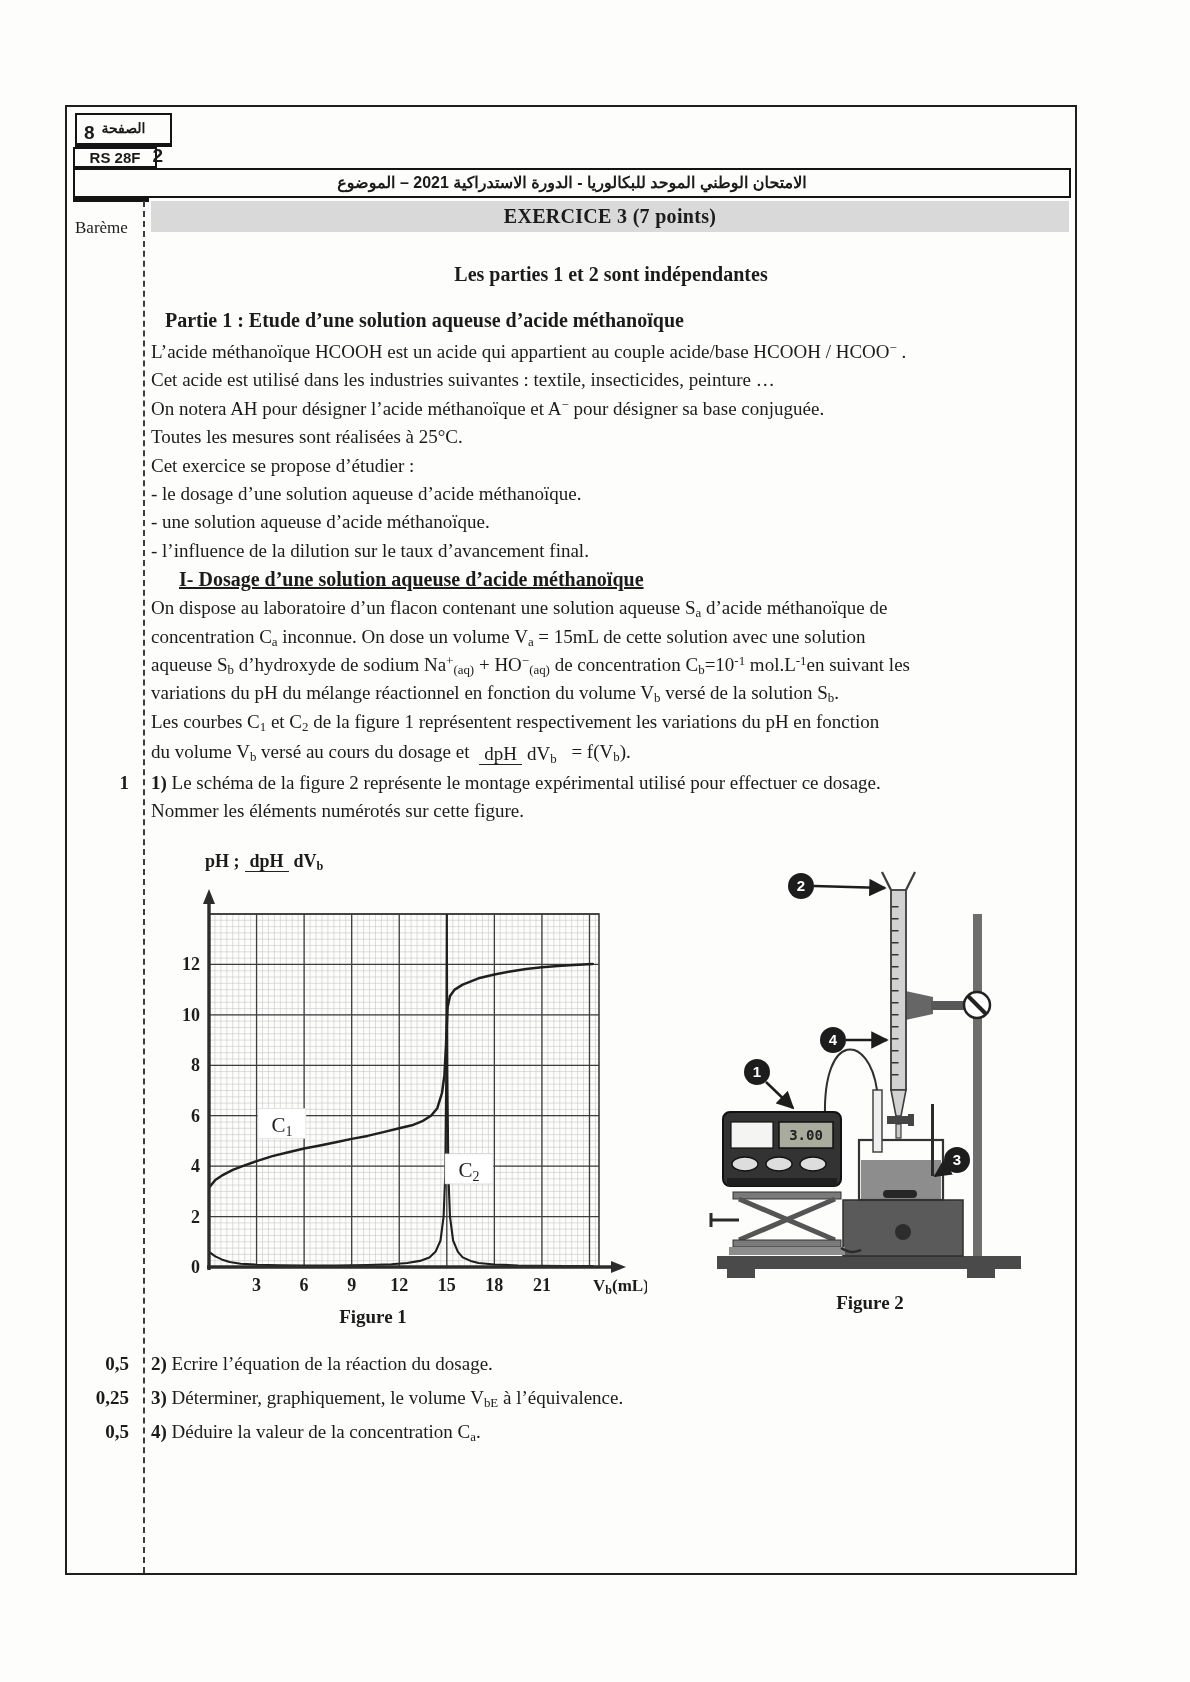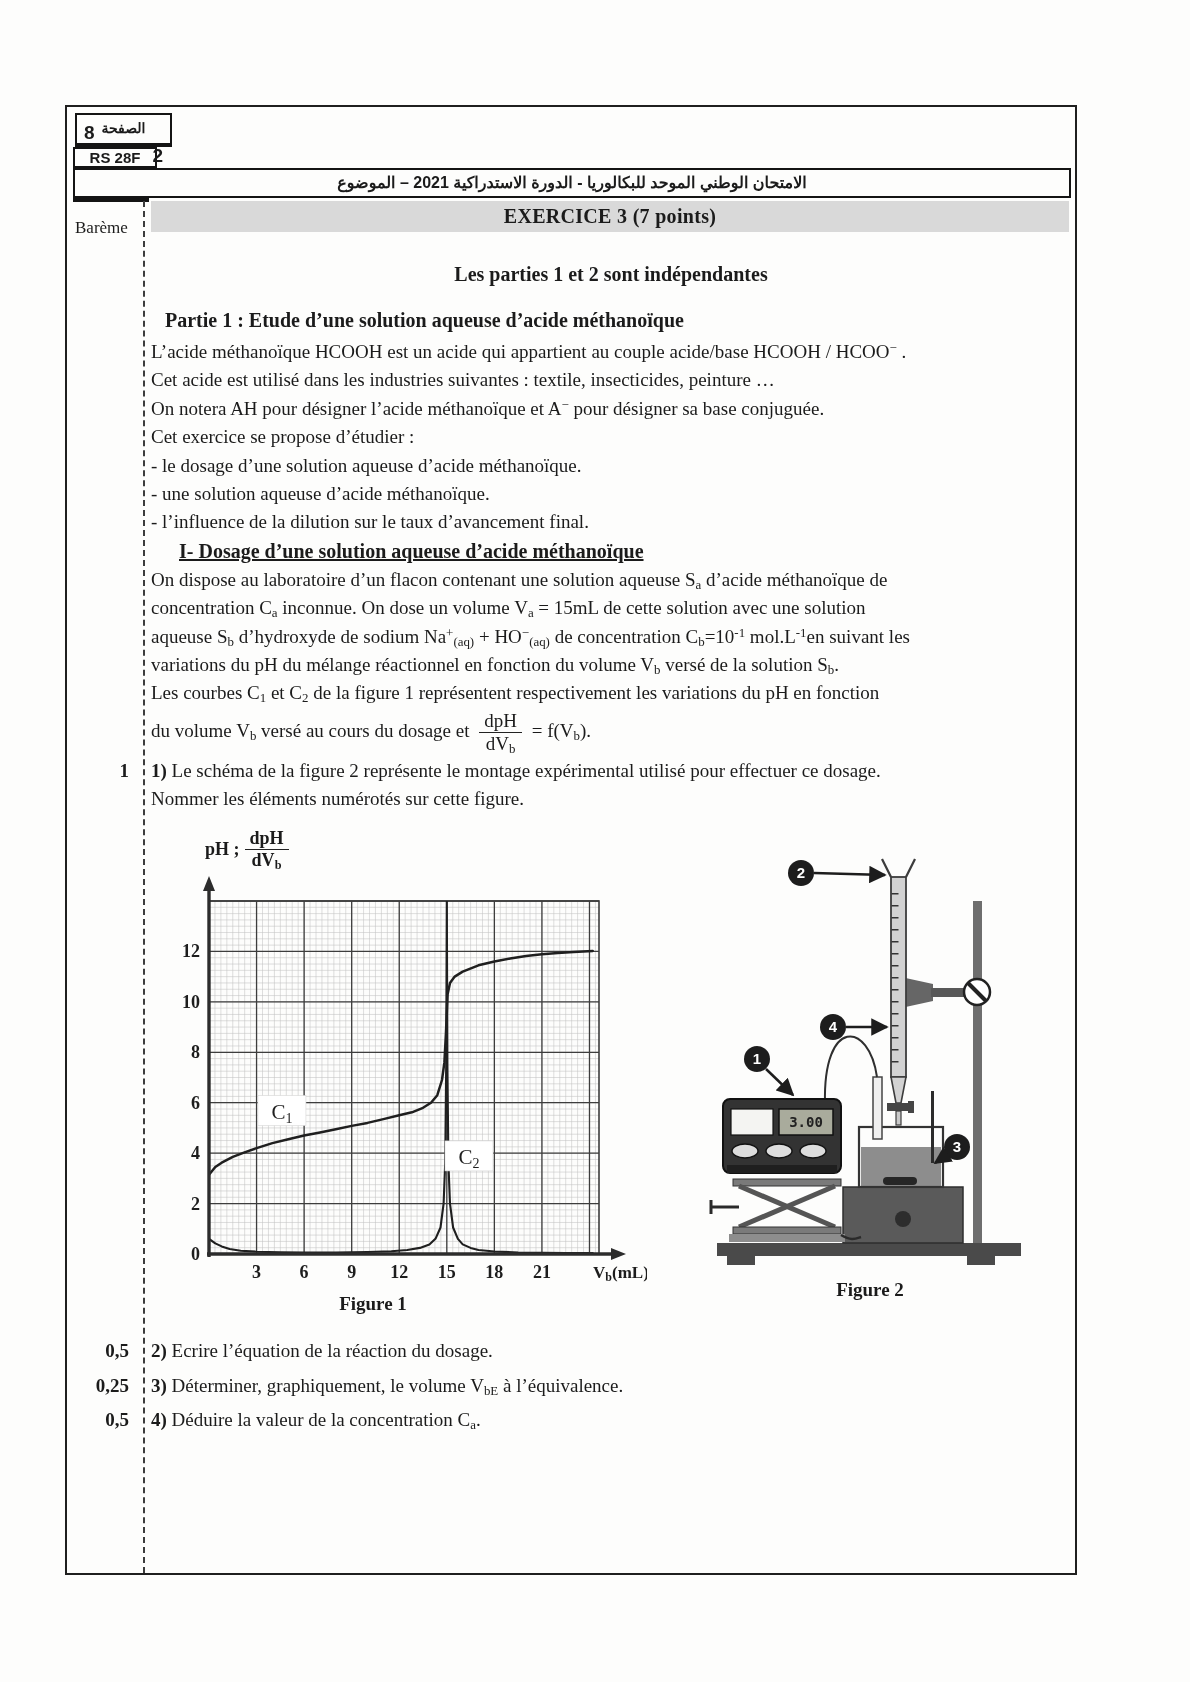--- a/index.html
+++ b/index.html
@@ -27,21 +27,21 @@
   
   .flow{position:absolute;left:0;top:94px;width:1004px;}
   .banner{margin:0 2px 0 84px;height:31px;background:#d9d9d9;text-align:center;
           font:bold 20px/31px "Liberation Serif",serif;letter-spacing:0.3px;}
   .note{margin-top:31px;margin-left:84px;text-align:center;font:bold 20px "Liberation Serif",serif;}
   .part-heading{margin:20px 10px 4px 98px;font:bold 20px/28px "Liberation Serif",serif;}
   .bodyline{margin-left:84px;margin-right:8px;font:19px/28.4px "Liberation Serif",serif;}
   .sec-heading{margin-left:112px;font:bold 20px/29px "Liberation Serif",serif;text-decoration:underline;}
   sup{font-size:68%;line-height:0;vertical-align:0.5em;}
   sub{font-size:68%;line-height:0;vertical-align:-0.25em;}
-  .frac{display:inline-flex;flex-direction:column;vertical-align:middle;text-align:center;margin:0 5px;}
+  .frac{display:inline-flex;flex-direction:row;vertical-align:middle;text-align:right;margin:0 5px;}
   .frac .fnum{border-bottom:1.6px solid #222;padding:0 5px;line-height:1.15;}
   .frac .fden{line-height:1.15;padding:0 5px;}
   .fracline{margin-top:2px;margin-bottom:2px;}
   .q-row{display:flex;align-items:flex-start;margin-top:2px;}
   .q-score{width:62px;text-align:right;font:bold 19px/28.4px "Liberation Serif",serif;flex:none;}
   .q-text{margin-left:22px;flex:1;font:19px/28.4px "Liberation Serif",serif;}
   .figures-row{display:flex;align-items:flex-start;margin-left:84px;margin-top:10px;}
   .fig1-block{width:484px;flex:none;margin-left:12px;}
   .yaxis-label{margin-left:42px;height:52px;display:flex;align-items:center;
                font:bold 18px "Liberation Serif",serif;}
@@ -77,20 +77,21 @@
     <div class="dashed-sep"></div>
 
     <div class="flow">
       <div class="banner">EXERCICE 3  (7 points)</div>
       <div class="note">Les parties 1 et 2 sont indépendantes</div>
       <div class="part-heading">Partie 1 : Etude d’une solution aqueuse d’acide méthanoïque</div>
 
       <div class="bodyline">L’acide méthanoïque HCOOH est un acide qui appartient au couple acide/base HCOOH / HCOO<sup>−</sup> .</div>
       <div class="bodyline">Cet acide est utilisé dans les industries suivantes : textile, insecticides, peinture …</div>
       <div class="bodyline">On notera  AH  pour désigner l’acide méthanoïque et  A<sup>−</sup> pour désigner sa base conjuguée.</div>
+      <div class="bodyline">Toutes les mesures sont réalisées à 25°C.</div>
       <div class="bodyline">Cet exercice se propose d’étudier :</div>
       <div class="bodyline">- le dosage d’une solution aqueuse d’acide méthanoïque.</div>
       <div class="bodyline">- une solution aqueuse d’acide méthanoïque.</div>
       <div class="bodyline">- l’influence de la dilution sur le taux d’avancement final.</div>
 
       <div class="sec-heading">I-  Dosage d’une solution aqueuse d’acide méthanoïque</div>
 
       <div class="bodyline">On dispose au laboratoire d’un flacon contenant une solution aqueuse S<sub>a</sub> d’acide méthanoïque de</div>
       <div class="bodyline">concentration C<sub>a</sub> inconnue. On dose un volume V<sub>a</sub> = 15mL de cette solution avec une solution</div>
       <div class="bodyline">aqueuse S<sub>b</sub> d’hydroxyde de sodium Na<sup>+</sup><sub>(aq)</sub> + HO<sup>−</sup><sub>(aq)</sub> de concentration C<sub>b</sub>=10<sup>-1</sup> mol.L<sup>-1</sup>en suivant les</div>

